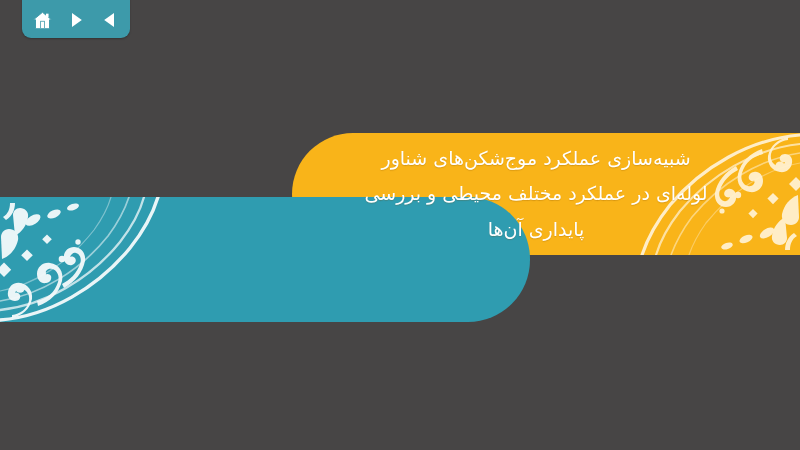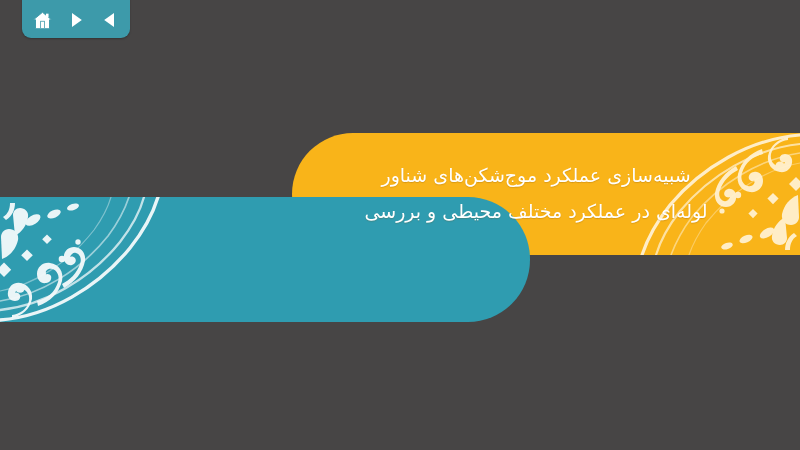--- a/index.html
+++ b/index.html
@@ -140,20 +140,21 @@
           <ellipse cx="136" cy="106" rx="7" ry="3.6" transform="rotate(-24 136 106)"></ellipse>
           <ellipse cx="117" cy="113" rx="6" ry="3.1" transform="rotate(-18 117 113)"></ellipse>
           <path d="M184 100 c-6 4 -9 10 -9 17 l5 0 c0 -6 2 -11 7 -14 z"></path>
         </g>
       </svg>
     </span>
 
     <div class="title-block">
       <div class="title-line">شبیه‌سازی عملکرد موج‌شکن‌های شناور</div>
       <div class="title-line">لوله‌ای در عملکرد مختلف محیطی و بررسی</div>
+      <div class="title-line">پایداری آن‌ها</div>
     </div>
 
   </div>
 
   <div class="banner-teal">
     <span class="orn">
       <svg width="190" height="125" viewBox="0 0 190 125" preserveAspectRatio="none">
         <g transform="translate(190,125) rotate(180)">
           <g fill="none" stroke="#FFFFFF" stroke-linecap="round">
             <path d="M190 2 C140 6 92 35 60 74 C44 94 36 112 32 125" stroke-width="3.4" opacity=".95"></path>

